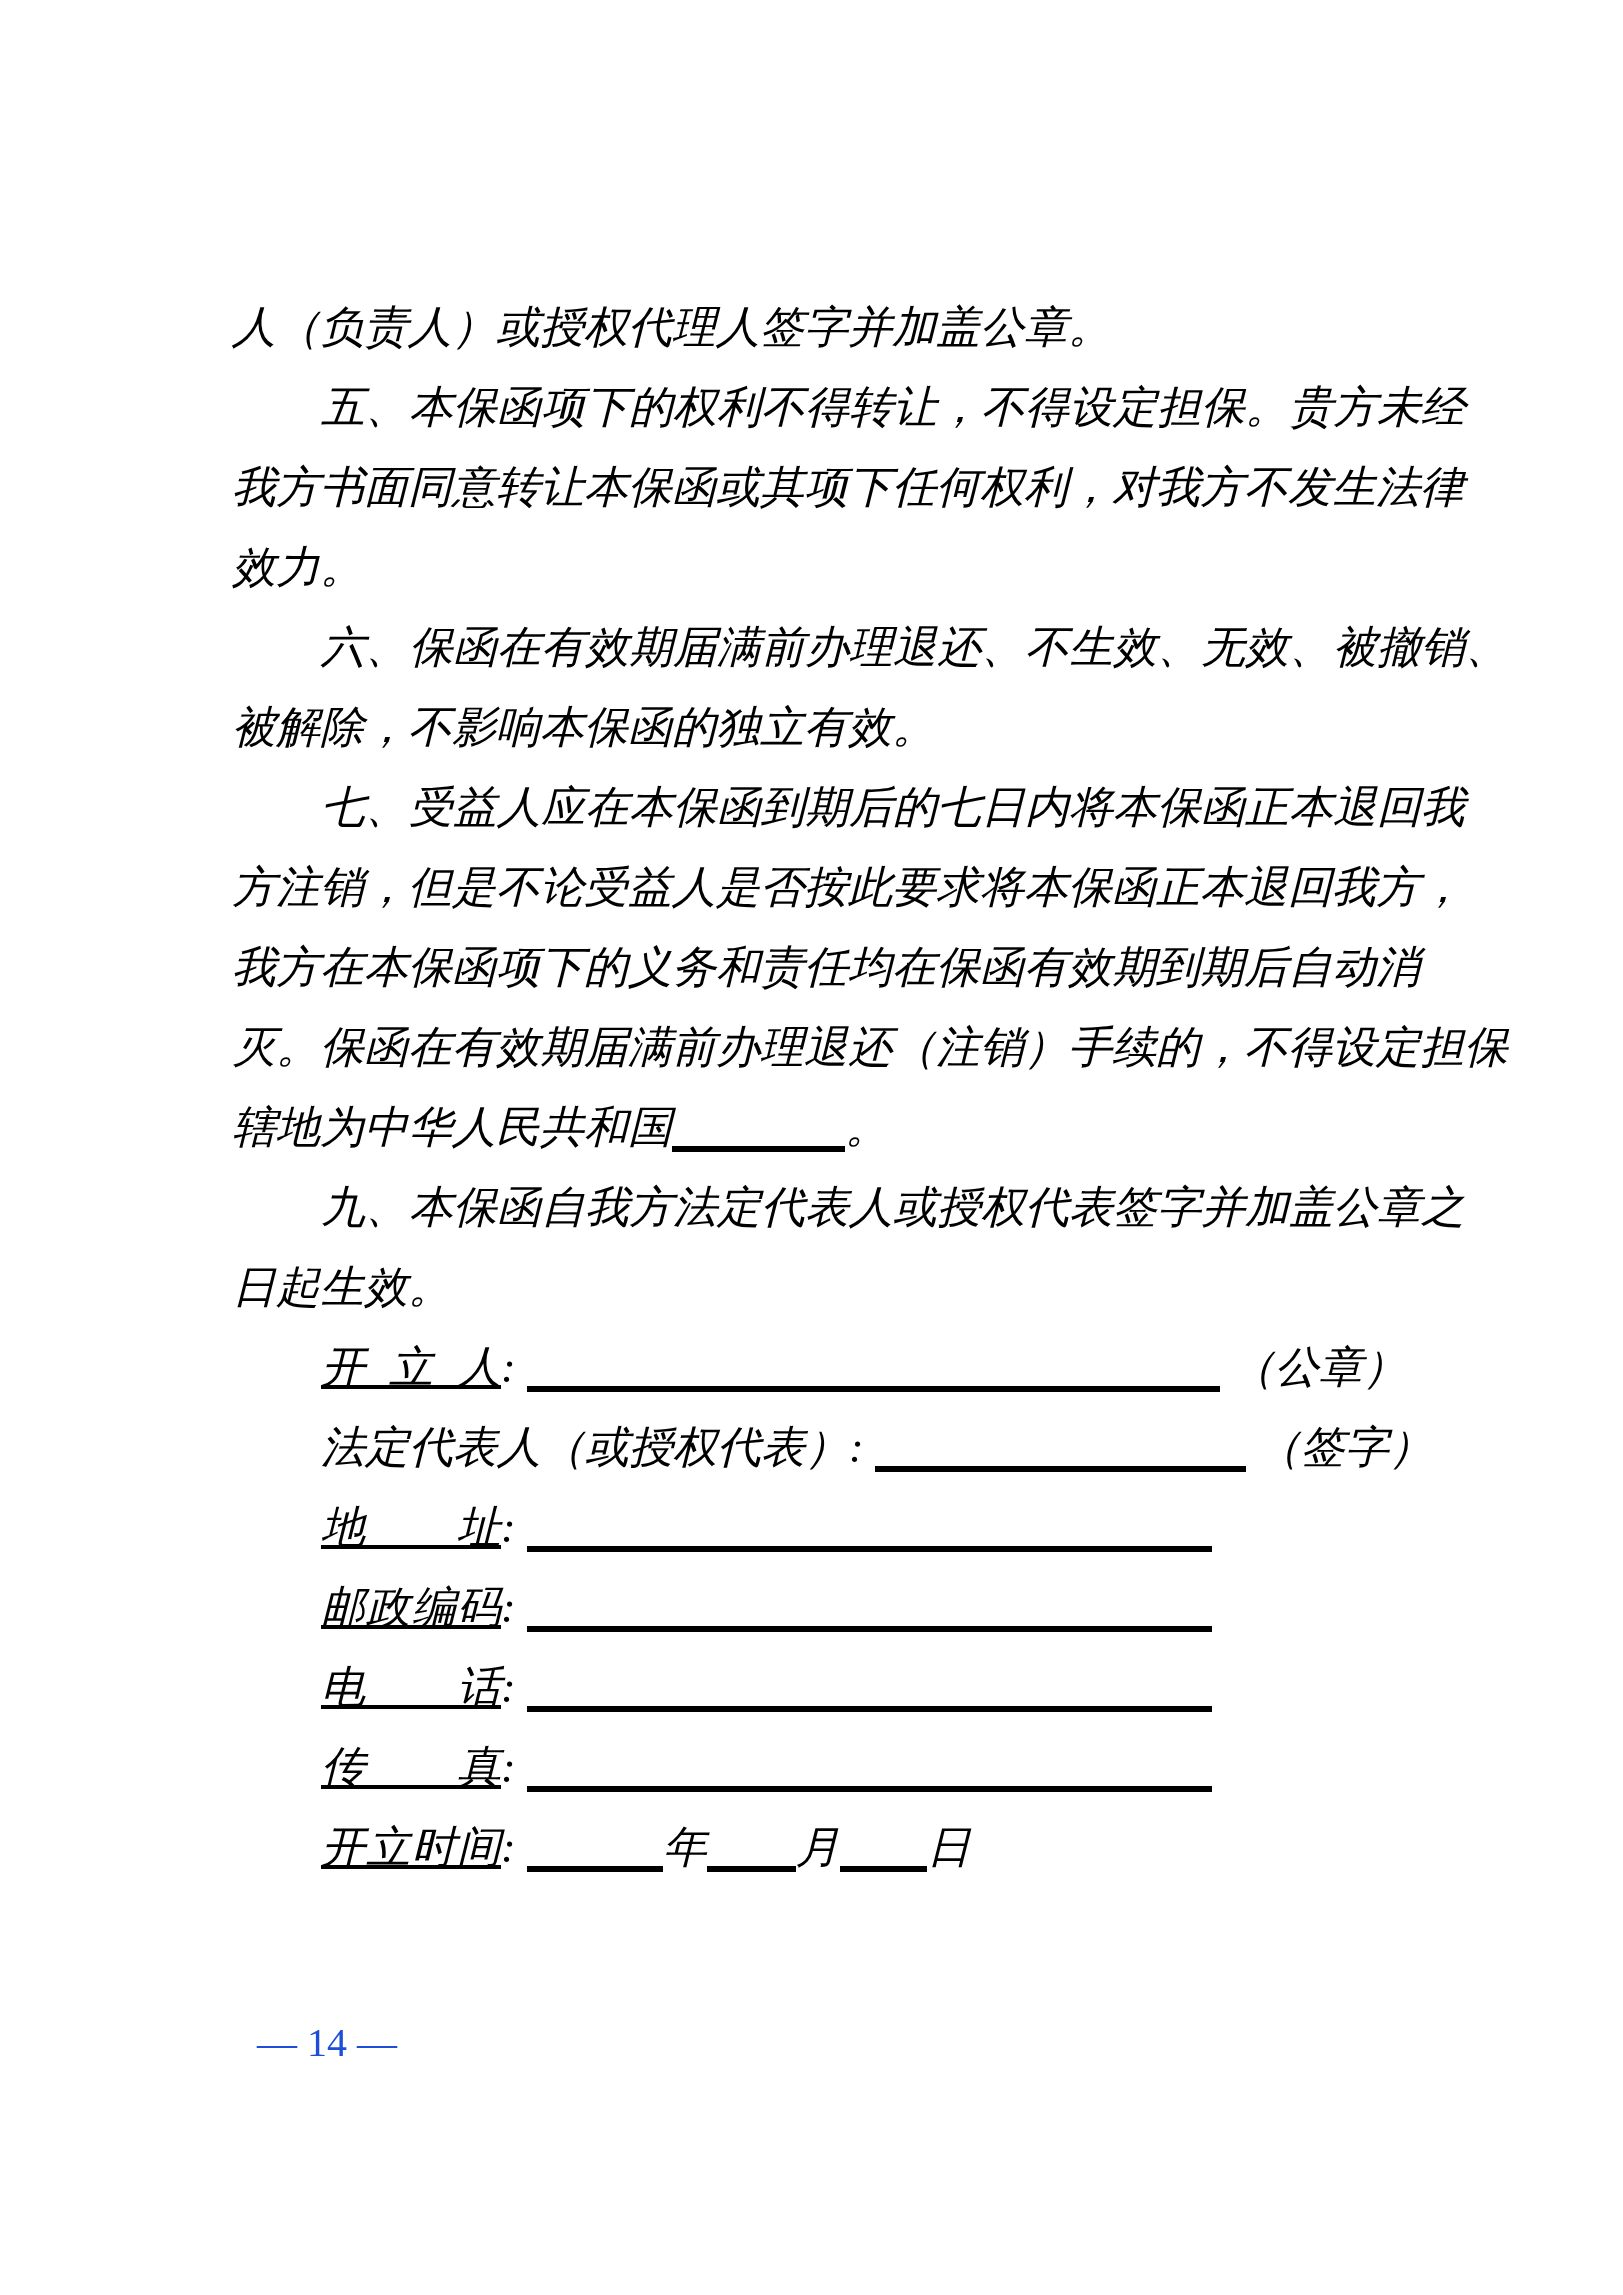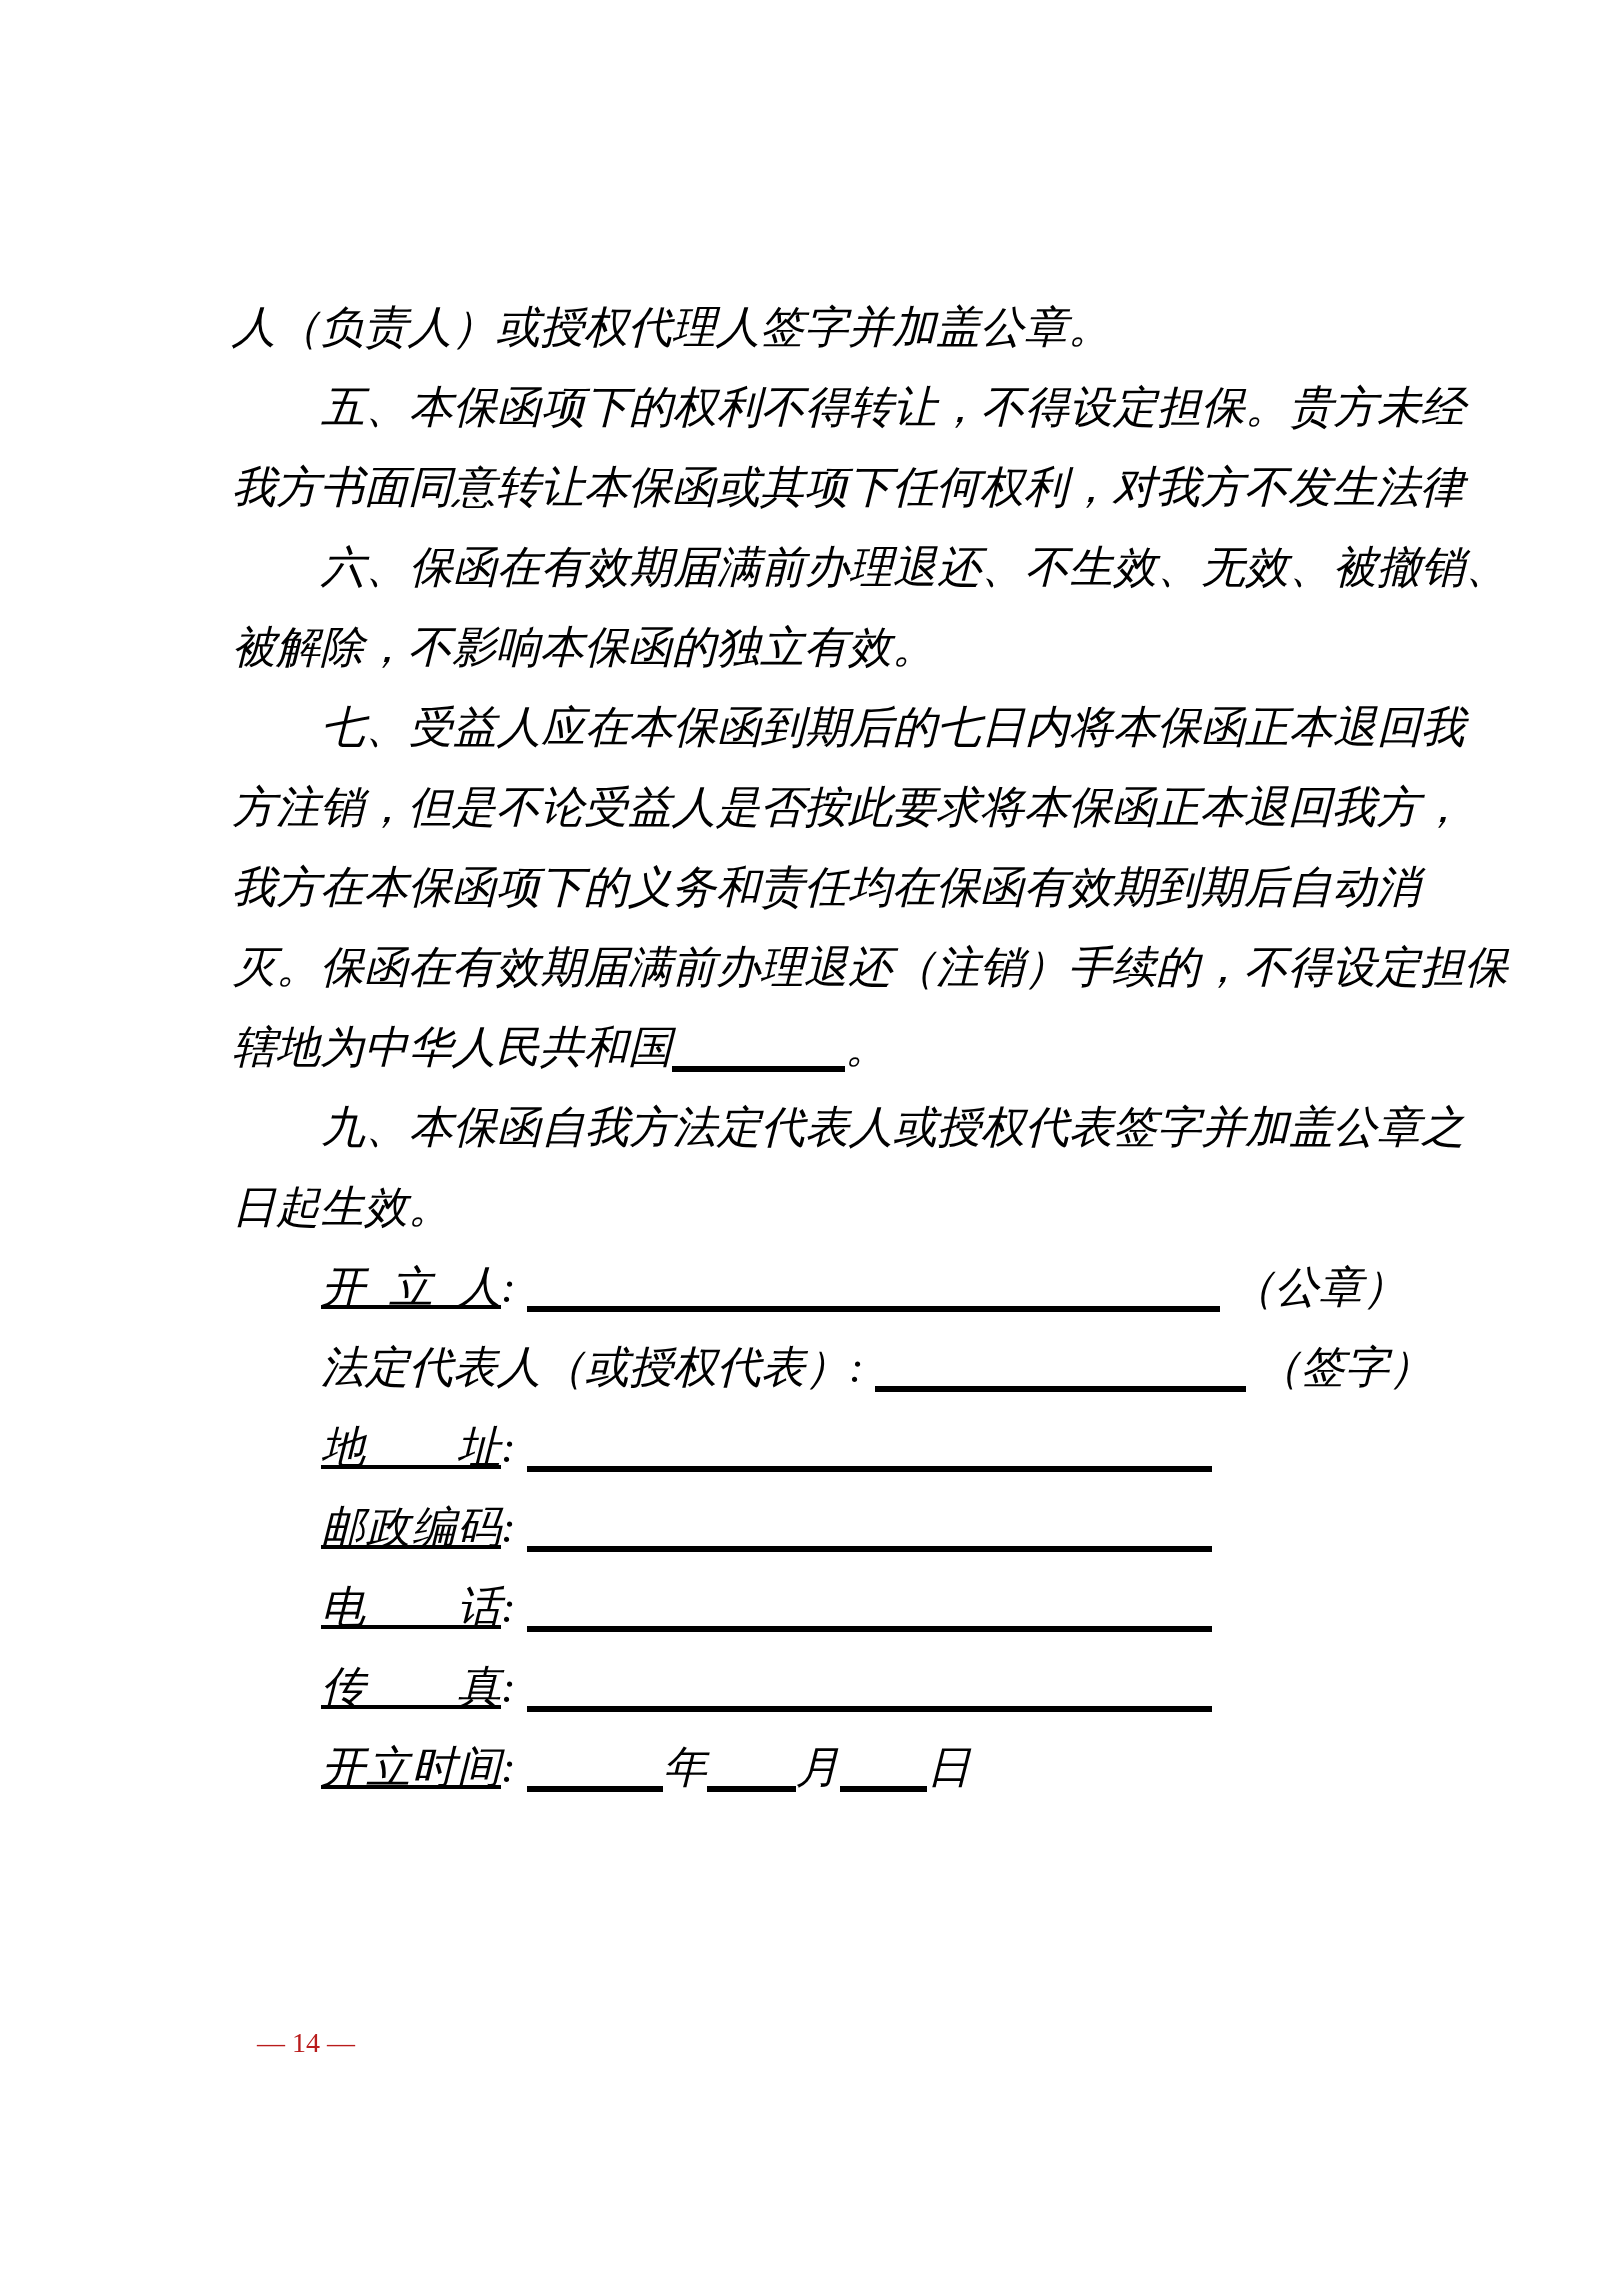--- a/index.html
+++ b/index.html
@@ -41,35 +41,36 @@
   .blank {
     display: inline-block;
     height: 0;
     border-bottom: 6.2px solid #000000;
     position: relative;
     top: 10.3px;
   }
   .footer {
     position: absolute;
     left: 257px; top: 2012px;
-    font-size: 28px;
+    font-size: 40px;
     line-height: 62px;
     font-style: normal;
     white-space: pre;
-    color: #b91c1c;
+    color: #1d4ed8;
   }
 </style>
 </head>
 <body>
 
 <div class="page">
   <div class="text-block">
       <div class="line"><span class="run">人（负责人）或授权代理人签字并加盖公章。</span></div>
       <div class="line indent"><span class="run">五、本保函项下的权利不得转让，不得设定担保。贵方未经</span></div>
       <div class="line"><span class="run">我方书面同意转让本保函或其项下任何权利，对我方不发生法律</span></div>
+      <div class="line"><span class="run">效力。</span></div>
       <div class="line indent"><span class="run">六、保函在有效期届满前办理退还、不生效、无效、被撤销、</span></div>
       <div class="line"><span class="run">被解除，不影响本保函的独立有效。</span></div>
       <div class="line indent"><span class="run">七、受益人应在本保函到期后的七日内将本保函正本退回我</span></div>
       <div class="line"><span class="run">方注销，但是不论受益人是否按此要求将本保函正本退回我方，</span></div>
       <div class="line"><span class="run">我方在本保函项下的义务和责任均在保函有效期到期后自动消</span></div>
       <div class="line"><span class="run">灭。保函在有效期届满前办理退还（注销）手续的，不得设定担保</span></div>
       <div class="line"><span class="run">辖地为中华人民共和国</span><span class="blank" style="width: 173px;"></span><span class="run">。</span></div>
       <div class="line indent"><span class="run">九、本保函自我方法定代表人或授权代表签字并加盖公章之</span></div>
       <div class="line"><span class="run">日起生效。</span></div>
       <div class="line indent"><span class="sig-label">开立人</span><span class="run">: </span><span class="blank" style="width: 693px;"></span><span class="run"> （公章）</span></div>

